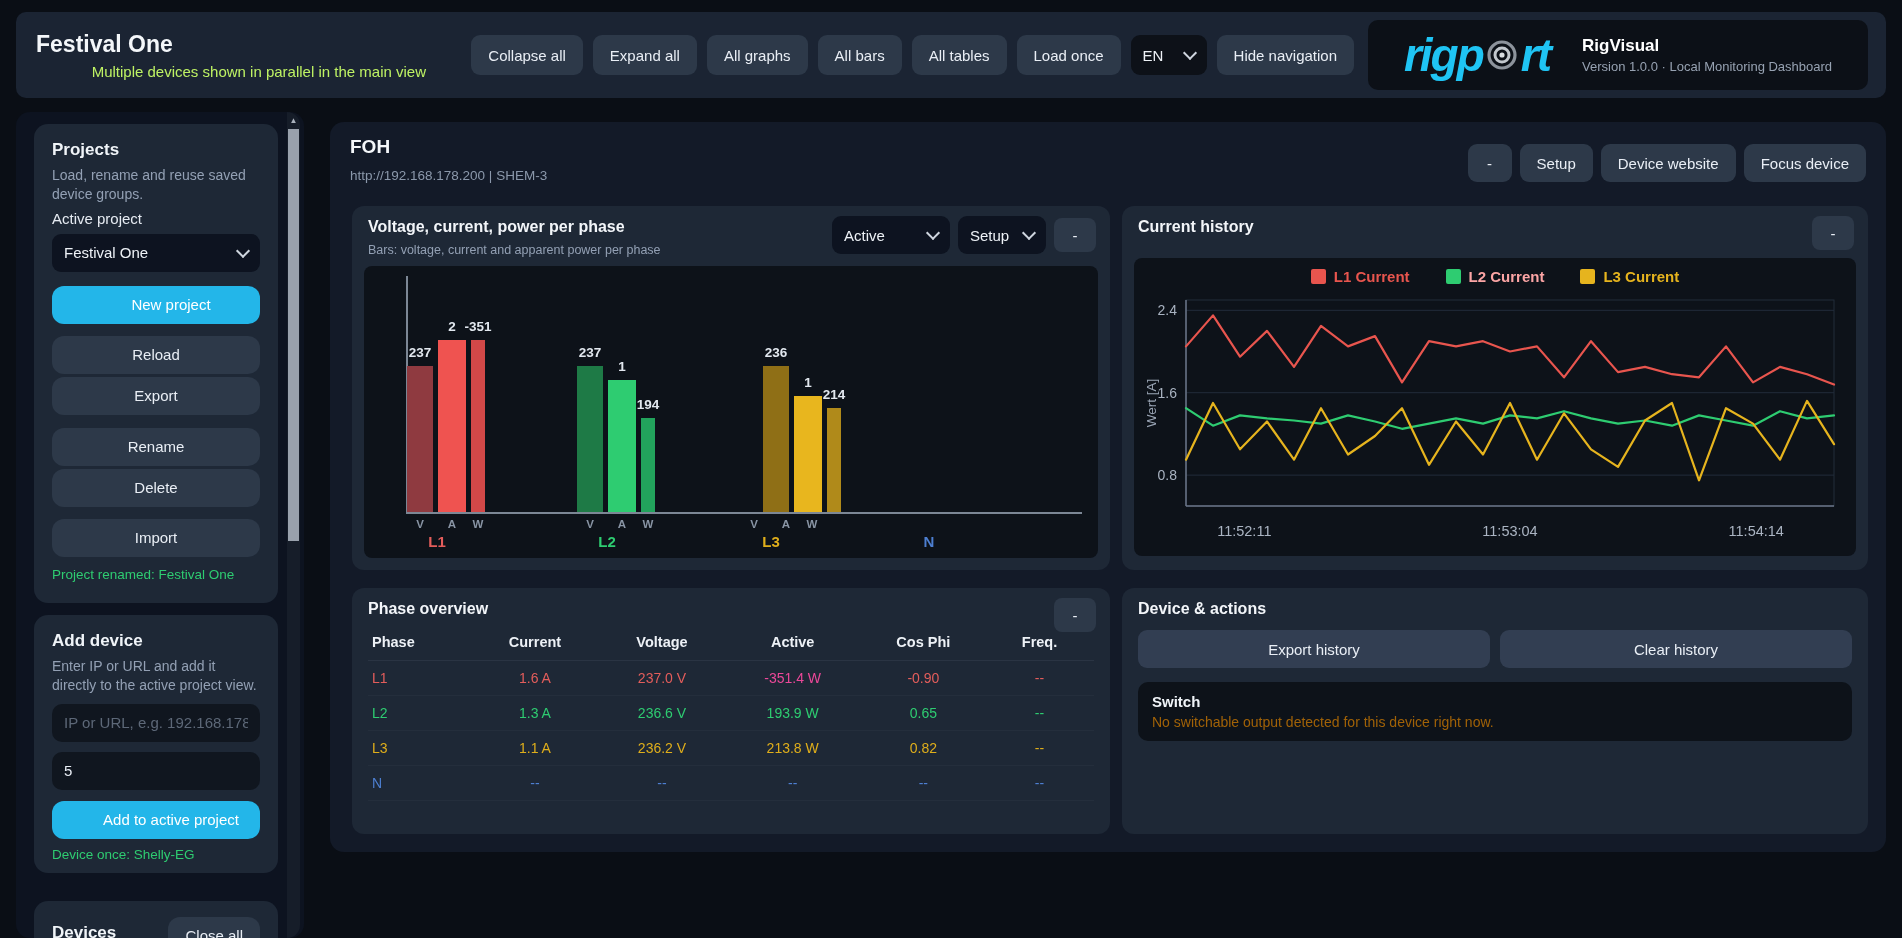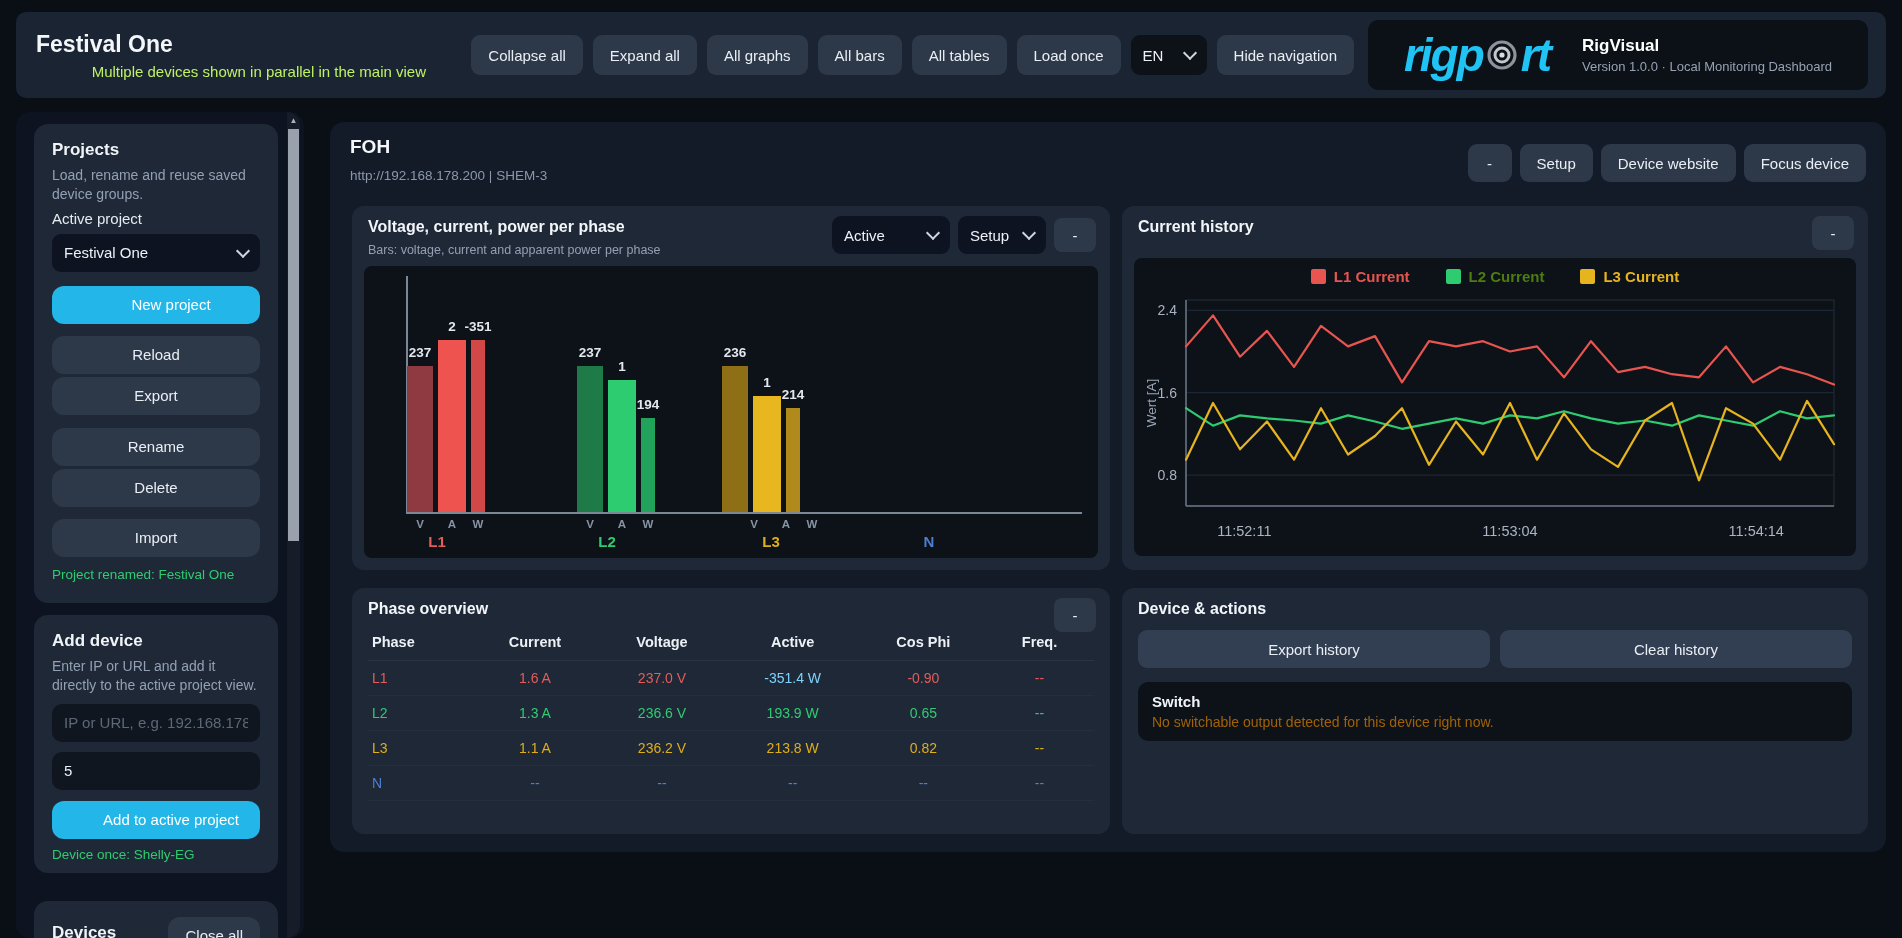--- a/index.html
+++ b/index.html
@@ -229,21 +229,21 @@
             <div class="bar" style="width: 14px; height: 94px; background: rgb(34, 163, 92);">
               <span class="bar-label">194</span>
             </div>
           </div>
           <div class="bar-ticks" style="left: 213px;">
             <span style="width: 26px;">V</span>
             <span style="width: 28px;">A</span>
             <span style="width: 14px;">W</span>
           </div>
           <div class="bar-phase-label" style="left: 213px; width: 60px; color: rgb(46, 204, 113);">L2</div>
-          <div class="bar-group" style="left: 358px;">
+          <div class="bar-group" style="left: 399px;">
             <div class="bar" style="width: 26px; height: 146px; background: rgb(143, 111, 22);">
               <span class="bar-label">236</span>
             </div>
             <div class="bar" style="width: 28px; height: 116px; background: rgb(232, 182, 30);">
               <span class="bar-label">1</span>
             </div>
             <div class="bar" style="width: 14px; height: 104px; background: rgb(176, 138, 26);">
               <span class="bar-label">214</span>
             </div>
           </div>
@@ -263,21 +263,21 @@
         <div class="btn sm collapse-btn">-</div>
       </div>
       <div class="history-box">
         <div class="legend" id="history-legend">
             <div class="legend-item">
               <span class="legend-sq" style="background: rgb(232, 85, 78);"></span>
               <span style="color: rgb(232, 85, 78);">L1 Current</span>
             </div>
             <div class="legend-item">
               <span class="legend-sq" style="background: rgb(46, 204, 113);"></span>
-              <span style="color: #4d7c0f;">L2 Current</span>
+              <span style="color: #fca5a5;">L2 Current</span>
             </div>
             <div class="legend-item">
               <span class="legend-sq" style="background: rgb(230, 180, 30);"></span>
               <span style="color: rgb(230, 180, 30);">L3 Current</span>
             </div>
           </div>
         <svg id="history-svg" width="706" height="256" viewBox="0 0 706 256">
             <rect x="44" y="8" width="648" height="206" fill="none" stroke="#222c3b" stroke-width="1"></rect>
             <line x1="44" y1="18.30000000000001" x2="692" y2="18.30000000000001" stroke="#222c3b" stroke-width="1"></line>
             <text x="35" y="23.30000000000001" text-anchor="end" fill="#a9b3c1" font-size="14">2.4</text>
@@ -312,21 +312,21 @@
             <th style="width:19%;">Active</th>
             <th style="width:17%;">Cos Phi</th>
             <th style="width:15%;">Freq.</th>
           </tr>
         </thead>
         <tbody id="phase-tbody">
             <tr>
               <td class="c-left" style="color: rgb(227, 93, 91);">L1</td>
               <td style="color: rgb(227, 93, 91);">1.6 A</td>
               <td style="color: rgb(227, 93, 91);">237.0 V</td>
-              <td style="color: #7dd3fc;">-351.4 W</td>
+              <td style="color: #ec4899;">-351.4 W</td>
               <td style="color: rgb(227, 93, 91);">-0.90</td>
               <td style="color: rgb(227, 93, 91);">--</td>
             </tr>
             <tr>
               <td class="c-left" style="color: rgb(46, 204, 113);">L2</td>
               <td style="color: rgb(46, 204, 113);">1.3 A</td>
               <td style="color: rgb(46, 204, 113);">236.6 V</td>
               <td style="color: rgb(46, 204, 113);">193.9 W</td>
               <td style="color: rgb(46, 204, 113);">0.65</td>
               <td style="color: rgb(46, 204, 113);">--</td>

